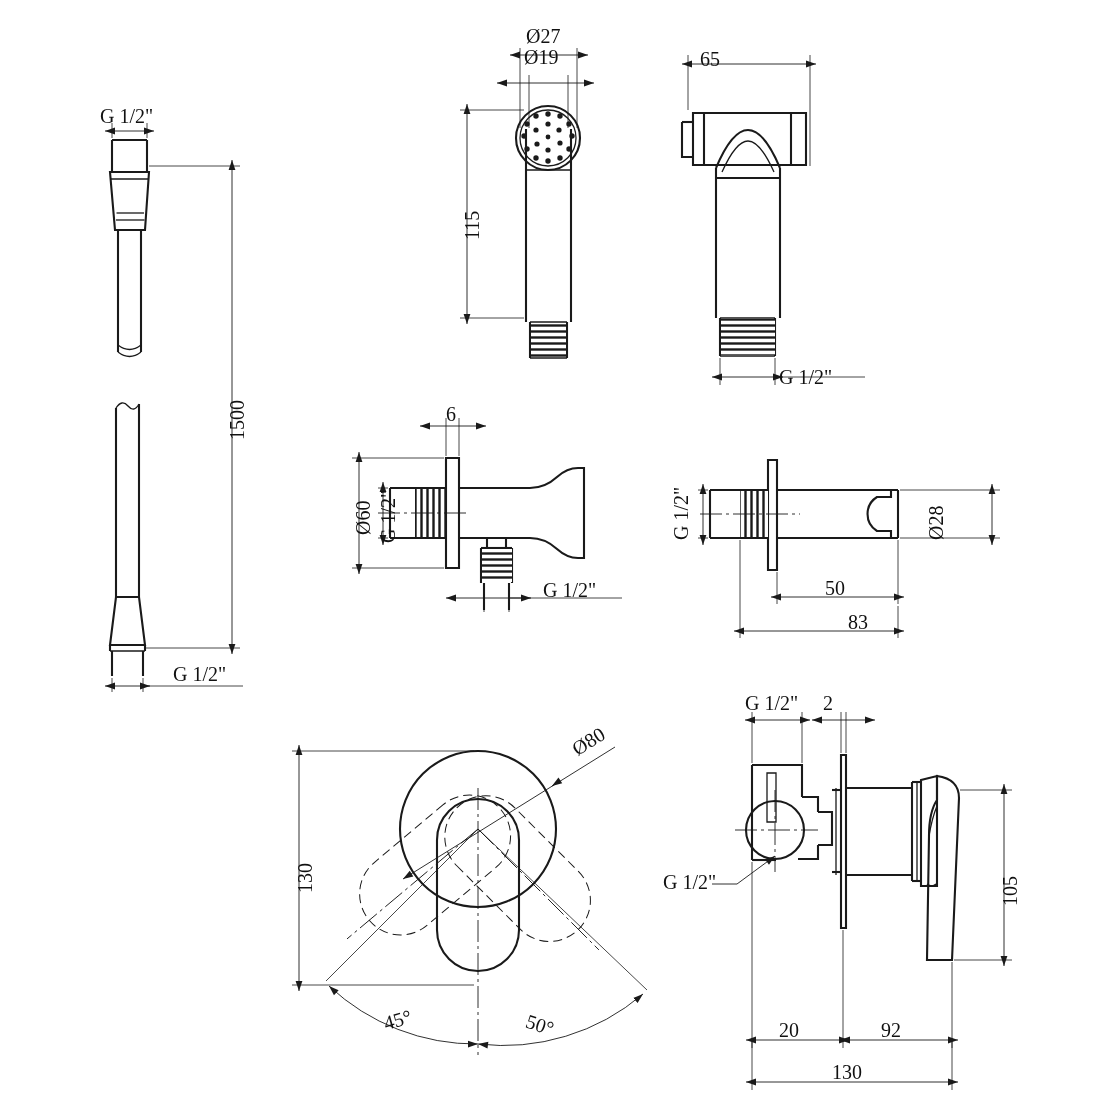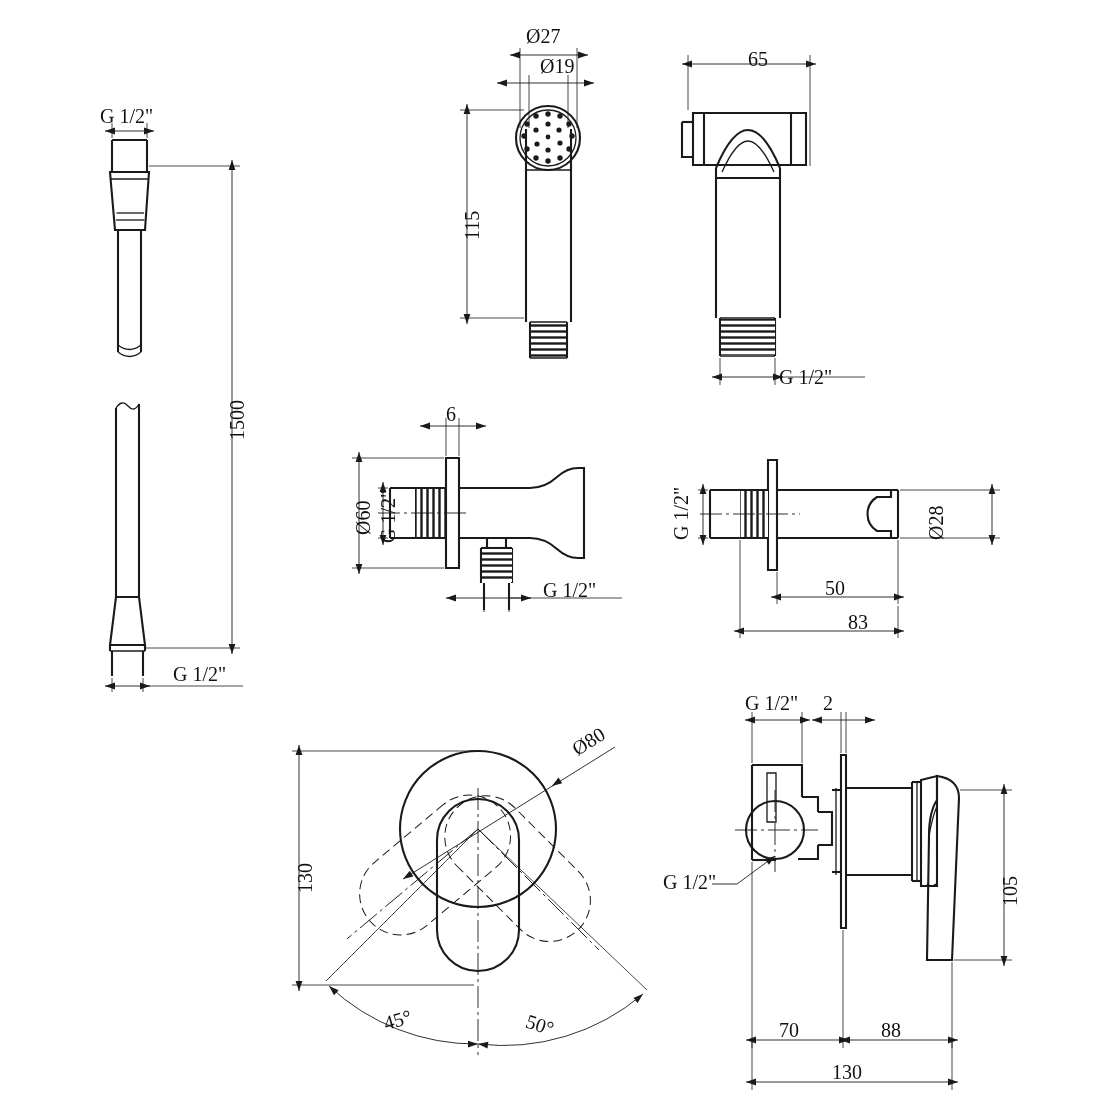--- a/index.html
+++ b/index.html
@@ -397,24 +397,24 @@
 
 </svg>
 
 <div class="lbl" style="left:100px;top:105px;">G 1/2"</div>
 
 <div class="lbl vert" style="left:226px;top:440px;transform:rotate(-90deg);transform-origin:0 0;">1500</div>
 
 <div class="lbl" style="left:173px;top:663px;">G 1/2"</div>
 
 <div class="lbl" style="left:526px;top:25px;">Ø27</div>
-<div class="lbl" style="left:524px;top:55px;margin-left:16px;">Ø19</div>
+<div class="lbl" style="left:524px;top:46px;">Ø19</div>
 <div class="lbl vert" style="left:461px;top:240px;transform:rotate(-90deg);transform-origin:0 0;">115</div>
 
-<div class="lbl" style="left:748px;top:48px;">65</div>
+<div class="lbl" style="left:700px;top:48px;">65</div>
 <div class="lbl" style="left:779px;top:366px;">G 1/2"</div>
 
 <div class="lbl" style="left:446px;top:403px;">6</div>
 <div class="lbl vert" style="left:352px;top:535px;transform:rotate(-90deg);transform-origin:0 0;">Ø60</div>
 <div class="lbl vert" style="left:377px;top:543px;transform:rotate(-90deg);transform-origin:0 0;">G 1/2"</div>
 <div class="lbl" style="left:543px;top:579px;">G 1/2"</div>
 
 <div class="lbl vert" style="left:670px;top:540px;transform:rotate(-90deg);transform-origin:0 0;">G 1/2"</div>
 <div class="lbl vert" style="left:925px;top:540px;transform:rotate(-90deg);transform-origin:0 0;">Ø28</div>
 <div class="lbl" style="left:825px;top:577px;">50</div>
@@ -422,17 +422,17 @@
 
 <div class="lbl" style="left:568px;top:741px;transform:rotate(-32deg);transform-origin:0 0;">Ø80</div>
 <div class="lbl vert" style="left:294px;top:893px;transform:rotate(-90deg);transform-origin:0 0;">130</div>
 <div class="lbl" style="left:381px;top:1013px;transform:rotate(-16deg);transform-origin:0 0;">45°</div>
 <div class="lbl" style="left:530px;top:1010px;transform:rotate(18deg);transform-origin:0 0;">50°</div>
 
 <div class="lbl" style="left:745px;top:692px;">G 1/2"</div>
 <div class="lbl" style="left:823px;top:692px;">2</div>
 <div class="lbl" style="left:663px;top:871px;">G 1/2"</div>
 <div class="lbl vert" style="left:999px;top:906px;transform:rotate(-90deg);transform-origin:0 0;">105</div>
-<div class="lbl" style="left:779px;top:1019px;">70</div>
-<div class="lbl" style="left:881px;top:1019px;">88</div>
+<div class="lbl" style="left:779px;top:1019px;">20</div>
+<div class="lbl" style="left:881px;top:1019px;">92</div>
 <div class="lbl" style="left:832px;top:1061px;">130</div>
 
 </div>
 
 </body></html>

